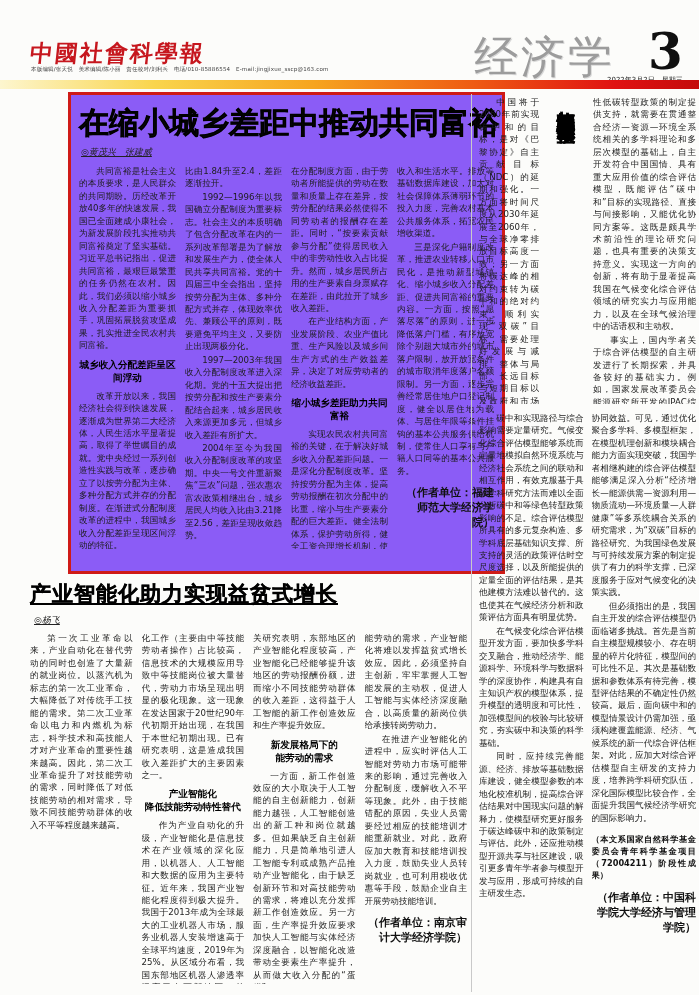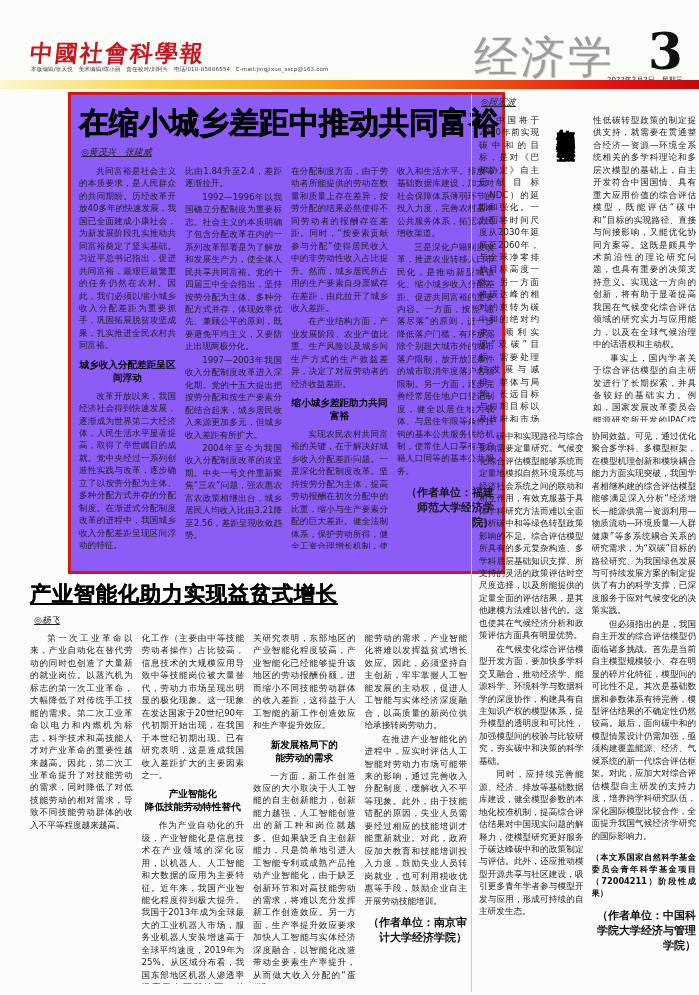--- a/index.html
+++ b/index.html
@@ -130,21 +130,20 @@
           <div class="para ni">能劳动的需求，产业智能化将难以发挥益贫式增长效应。因此，必须坚持自主创新，牢牢掌握人工智能发展的主动权，促进人工智能与实体经济深度融合，以高质量的新岗位供给承接转岗劳动力。</div>
           <div class="para">在推进产业智能化的进程中，应实时评估人工智能对劳动力市场可能带来的影响，通过完善收入分配制度，缓解收入不平等现象。此外，由于技能错配的原因，失业人员需要经过相应的技能培训才能重新就业。对此，政府应加大教育和技能培训投入力度，鼓励失业人员转岗就业，也可利用税收优惠等手段，鼓励企业自主开展劳动技能培训。</div>
           <div class="attribution">（作者单位：南京审计大学经济学院）</div>
         </div>
       </div>
   </div>
 
   <div class="vdiv"></div>
 
   <div class="right-article">
-    <div class="byline ra-byline">◎段宏波</div>
     <div class="ra-top">
       <div class="ra-left col">
           <div class="para">中国将于2060年前实现碳中和的目标，是对《巴黎协定》自主贡献目标（NDC）的延期和强化。一方面将时间尺度从2030年延展至2060年，与全球净零排放目标高度一致；另一方面将碳达峰的相对约束转为碳中和的绝对约束。顺利实现“双碳”目标，需要处理好发展与减排、整体与局部、长远目标与短期目标以及政府和市场之间的关系。这意味着我们要从长期视角出发，突破既有理论的限制，发展有中国特色的碳中和经济学方法论体系。</div>
         </div>
       <div class="ra-vtitle">加快构建面向碳中和的综合评估模型</div>
       <div class="ra-right col">
           <div class="para ni">性低碳转型政策的制定提供支持，就需要在贯通整合经济—资源—环境全系统相关的多学科理论和多层次模型的基础上，自主开发符合中国国情、具有重大应用价值的综合评估模型，既能评估“碳中和”目标的实现路径、直接与间接影响，又能优化协同方案等。这既是颇具学术前沿性的理论研究问题，也具有重要的决策支持意义。实现这一方向的创新，将有助于显著提高我国在气候变化综合评估领域的研究实力与应用能力，以及在全球气候治理中的话语权和主动权。</div>
           <div class="para">事实上，国内学者关于综合评估模型的自主研发进行了长期探索，并具备较好的基础实力。例如，国家发展改革委员会能源研究所开发的IPAC综合评估模型，在评估我国中期低碳转型路径方面具有较大的影响力。中国科学院大学相关团队自主构建了E3METL和CE3METL模型，在《巴黎协定》气候目标评估方面发表的重要成果受到了广泛关注，并首次协同数十个国内外著名模型团队开展了多模型比较和政策评估工作。北京大学能源环境经济与政策研究室构建的能源—环境—经济可持续发展综合评估模型（IMED），从全球、国家、省级多尺度，评估了绿色低碳转型的宏观经济成本和</div>
         </div>
     </div>

